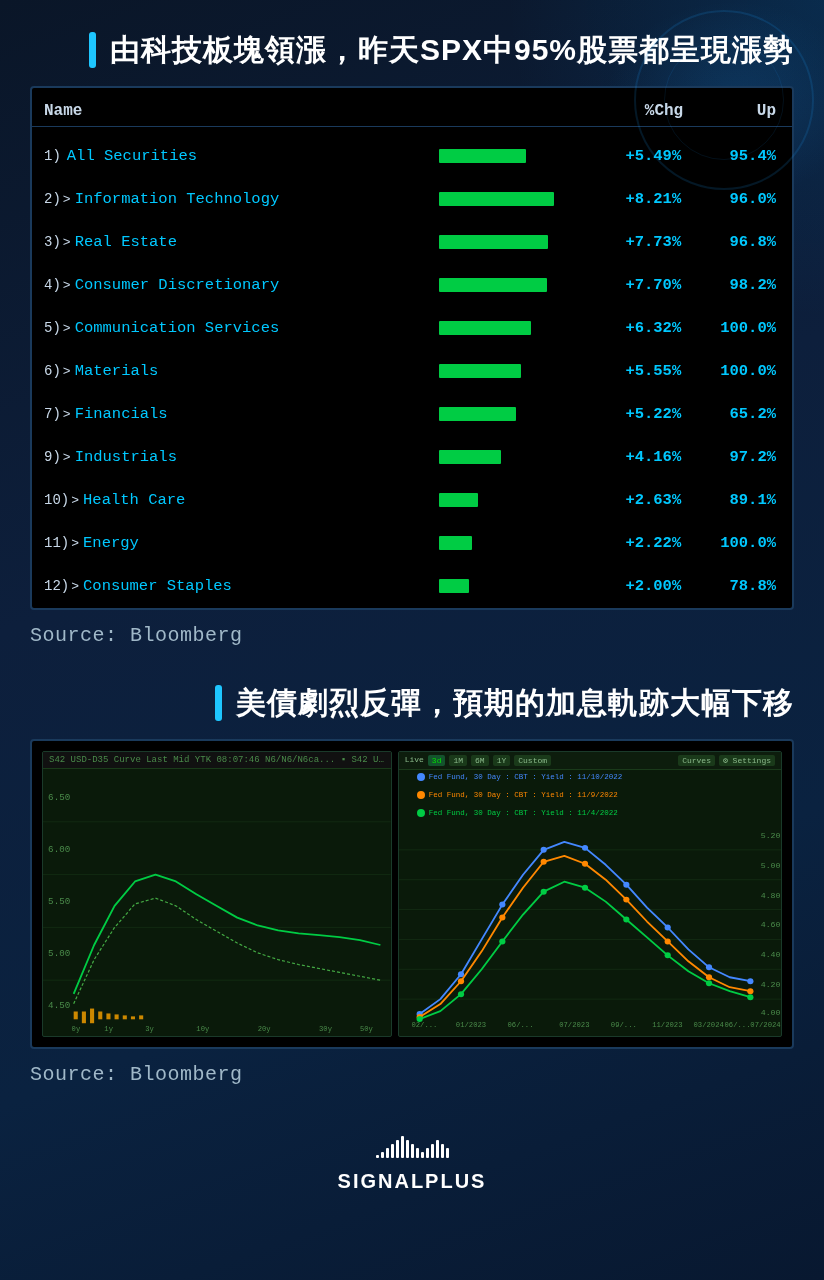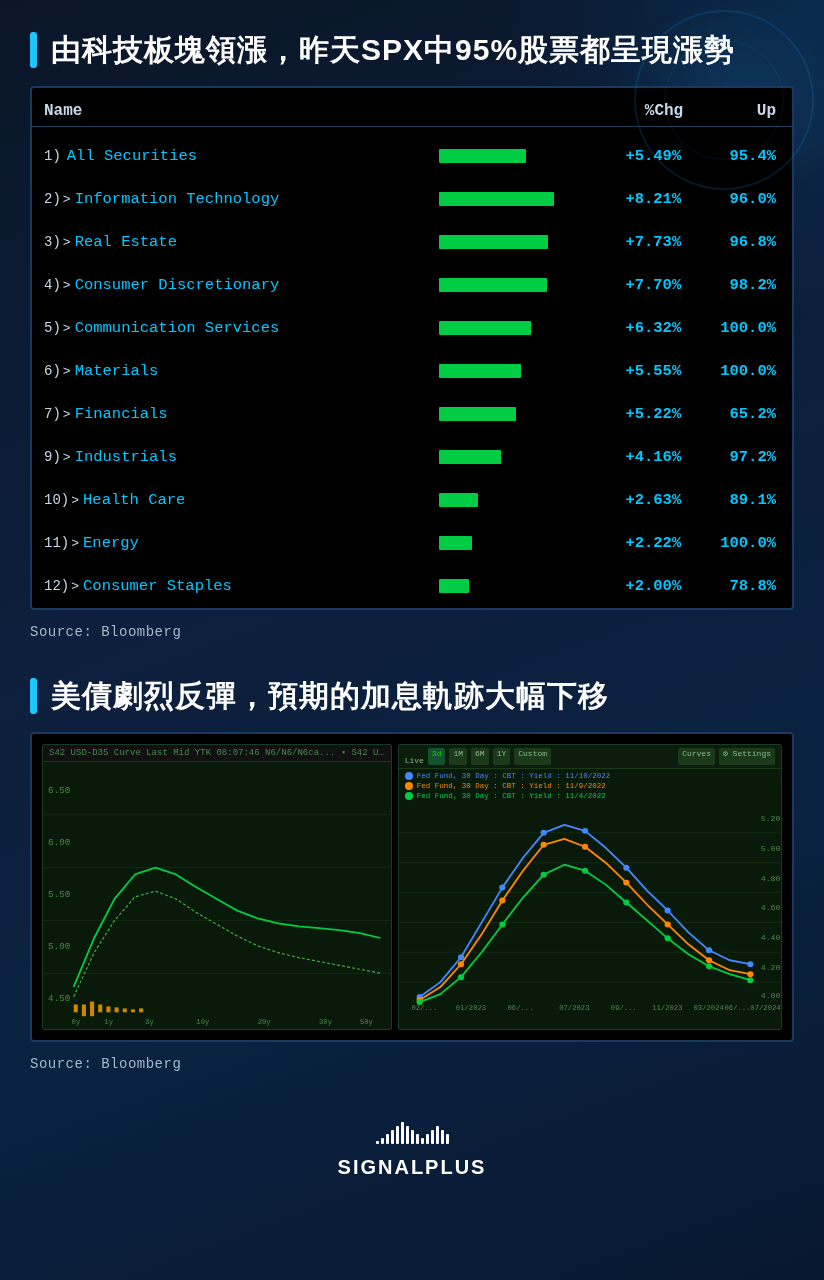--- a/index.html
+++ b/index.html
@@ -35,20 +35,21 @@
       padding: 32px 30px 40px 30px;
       position: relative;
       z-index: 1;
     }
 
     
     .section-heading {
       display: flex;
       align-items: stretch;
       margin-bottom: 18px;
+      justify-content: flex-end;
     }
     .heading-bar {
       width: 7px;
       background: #1ec6ff;
       border-radius: 3px;
       margin-right: 14px;
       flex-shrink: 0;
     }
     .heading-text {
       font-size: 30px;
@@ -142,21 +143,21 @@
       text-align: right;
     }
     .up-val {
       color: #ff6633;
       font-weight: 700;
       text-align: right;
     }
 
     .source-text {
       color: #a0b8c8;
-      font-size: 14px;
+      font-size: 20px;
       margin-bottom: 32px;
       font-family: 'Courier New', Courier, monospace;
       letter-spacing: 0.5px;
     }
 
     
     .section2-heading {
       margin-bottom: 18px;
       margin-top: 38px;
     }
@@ -228,21 +229,22 @@
     .tb-btn-active {
       background: #14532d;
       color: #00e000;
     }
 
     .chart-legend {
       padding: 3px 6px;
       font-size: 7.5px;
       display: flex;
       flex-direction: column;
-      gap: 2px;
+      gap: 10px;
+      margin-left: 12px;
     }
     .legend-item {
       display: flex;
       align-items: center;
       gap: 4px;
     }
     .legend-dot {
       width: 8px;
       height: 8px;
       border-radius: 50%;
@@ -487,21 +489,21 @@
         <text x="150" y="268" fill="#4a8a4a" font-size="7" font-family="Courier New">10y</text>
         <text x="210" y="268" fill="#4a8a4a" font-size="7" font-family="Courier New">20y</text>
         <text x="270" y="268" fill="#4a8a4a" font-size="7" font-family="Courier New">30y</text>
         <text x="310" y="268" fill="#4a8a4a" font-size="7" font-family="Courier New">50y</text>
       </svg>
     </div>
 
     <div class="chart-right">
       <div class="chart-right-toolbar">
         <div class="toolbar-left">
-          <span style="color:#8ab88a;font-size:8px;margin-top:8px;">Live</span>
+          <span style="color:#8ab88a;font-size:8px;">Live</span>
           <span class="tb-btn tb-btn-active">3d</span>
           <span class="tb-btn">1M</span>
           <span class="tb-btn">6M</span>
           <span class="tb-btn">1Y</span>
           <span class="tb-btn">Custom</span>
         </div>
         <div class="toolbar-right">
           <span class="tb-btn">Curves</span>
           <span class="tb-btn">⚙ Settings</span>
         </div>

